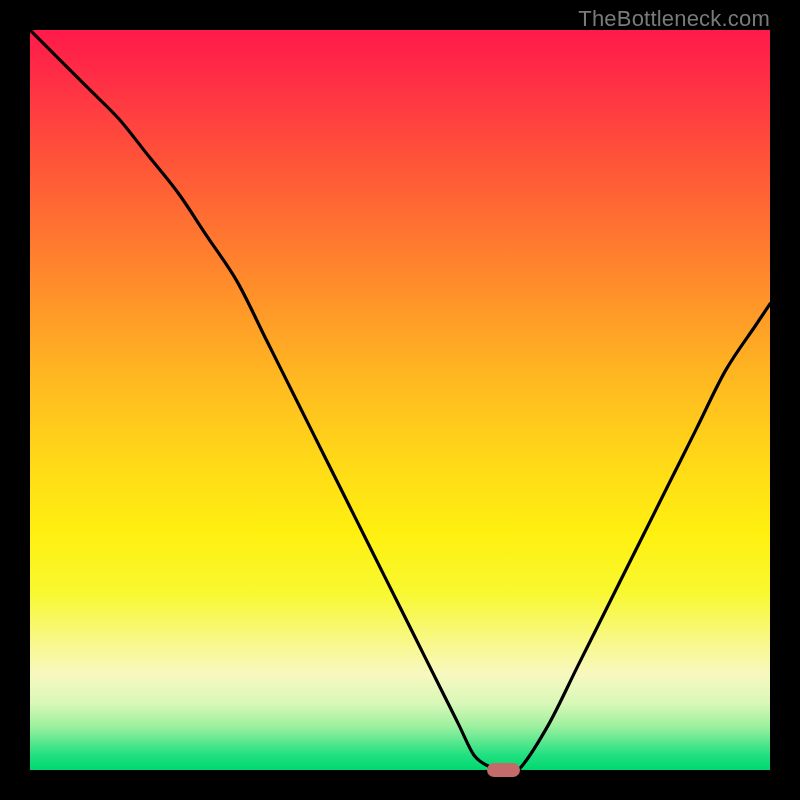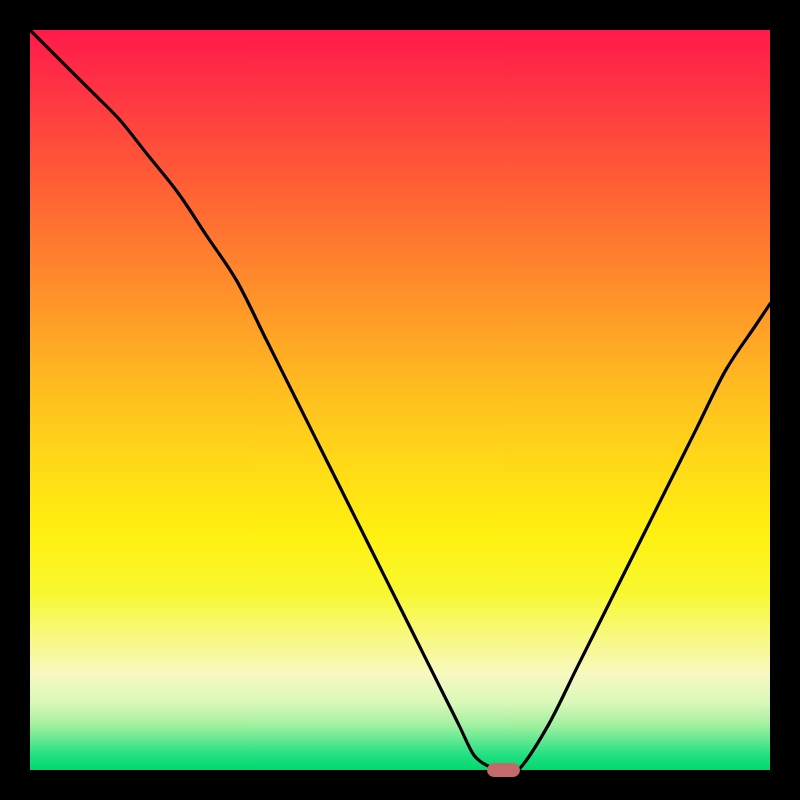--- a/index.html
+++ b/index.html
@@ -61,20 +61,21 @@
     font-family: Arial, Helvetica, sans-serif;
     font-size: 22px;
     letter-spacing: 0.2px;
     user-select: none;
   }
 </style>
 </head>
 <body>
 
 <div class="frame">
+  <div class="watermark">TheBottleneck.com</div>
 
   <div class="plot-area">
     <svg class="curve-layer" viewBox="0 0 740 740" preserveAspectRatio="none">
       <path d="M 0.00 0.00 C 4.93 4.93, 19.73 19.73, 29.60 29.60 C 39.47 39.47, 49.33 49.33, 59.20 59.20 C 69.07 69.07, 78.93 77.70, 88.80 88.80 C 98.67 99.90, 108.53 113.47, 118.40 125.80 C 128.27 138.13, 138.13 149.23, 148.00 162.80 C 157.87 176.37, 167.73 192.40, 177.60 207.20 C 187.47 222.00, 197.33 234.33, 207.20 251.60 C 217.07 268.87, 226.93 291.07, 236.80 310.80 C 246.67 330.53, 256.53 350.27, 266.40 370.00 C 276.27 389.73, 286.13 409.47, 296.00 429.20 C 305.87 448.93, 315.73 468.67, 325.60 488.40 C 335.47 508.13, 345.33 527.87, 355.20 547.60 C 365.07 567.33, 374.93 587.07, 384.80 606.80 C 394.67 626.53, 407.00 651.20, 414.40 666.00 C 421.80 680.80, 424.27 685.73, 429.20 695.60 C 434.13 705.47, 439.07 718.42, 444.00 725.20 C 448.93 731.98, 453.87 733.83, 458.80 736.30 C 463.73 738.77, 468.67 739.38, 473.60 740.00 C 478.53 740.62, 481.00 747.40, 488.40 740.00 C 495.80 732.60, 508.13 712.87, 518.00 695.60 C 527.87 678.33, 537.73 656.13, 547.60 636.40 C 557.47 616.67, 567.33 596.93, 577.20 577.20 C 587.07 557.47, 596.93 537.73, 606.80 518.00 C 616.67 498.27, 626.53 478.53, 636.40 458.80 C 646.27 439.07, 656.13 419.33, 666.00 399.60 C 675.87 379.87, 685.73 357.67, 695.60 340.40 C 705.47 323.13, 717.80 307.10, 725.20 296.00 C 732.60 284.90, 737.53 277.50, 740.00 273.80" fill="none" stroke="#000000" stroke-width="3.2" stroke-linecap="round" stroke-linejoin="round"></path>
     </svg>
     <div class="marker" style="left: 456.95px; top: 733.34px; width: 33.3px; height: 13.32px; background: rgb(196, 106, 106);"></div>
   </div>
 </div>
 
 </body></html>

